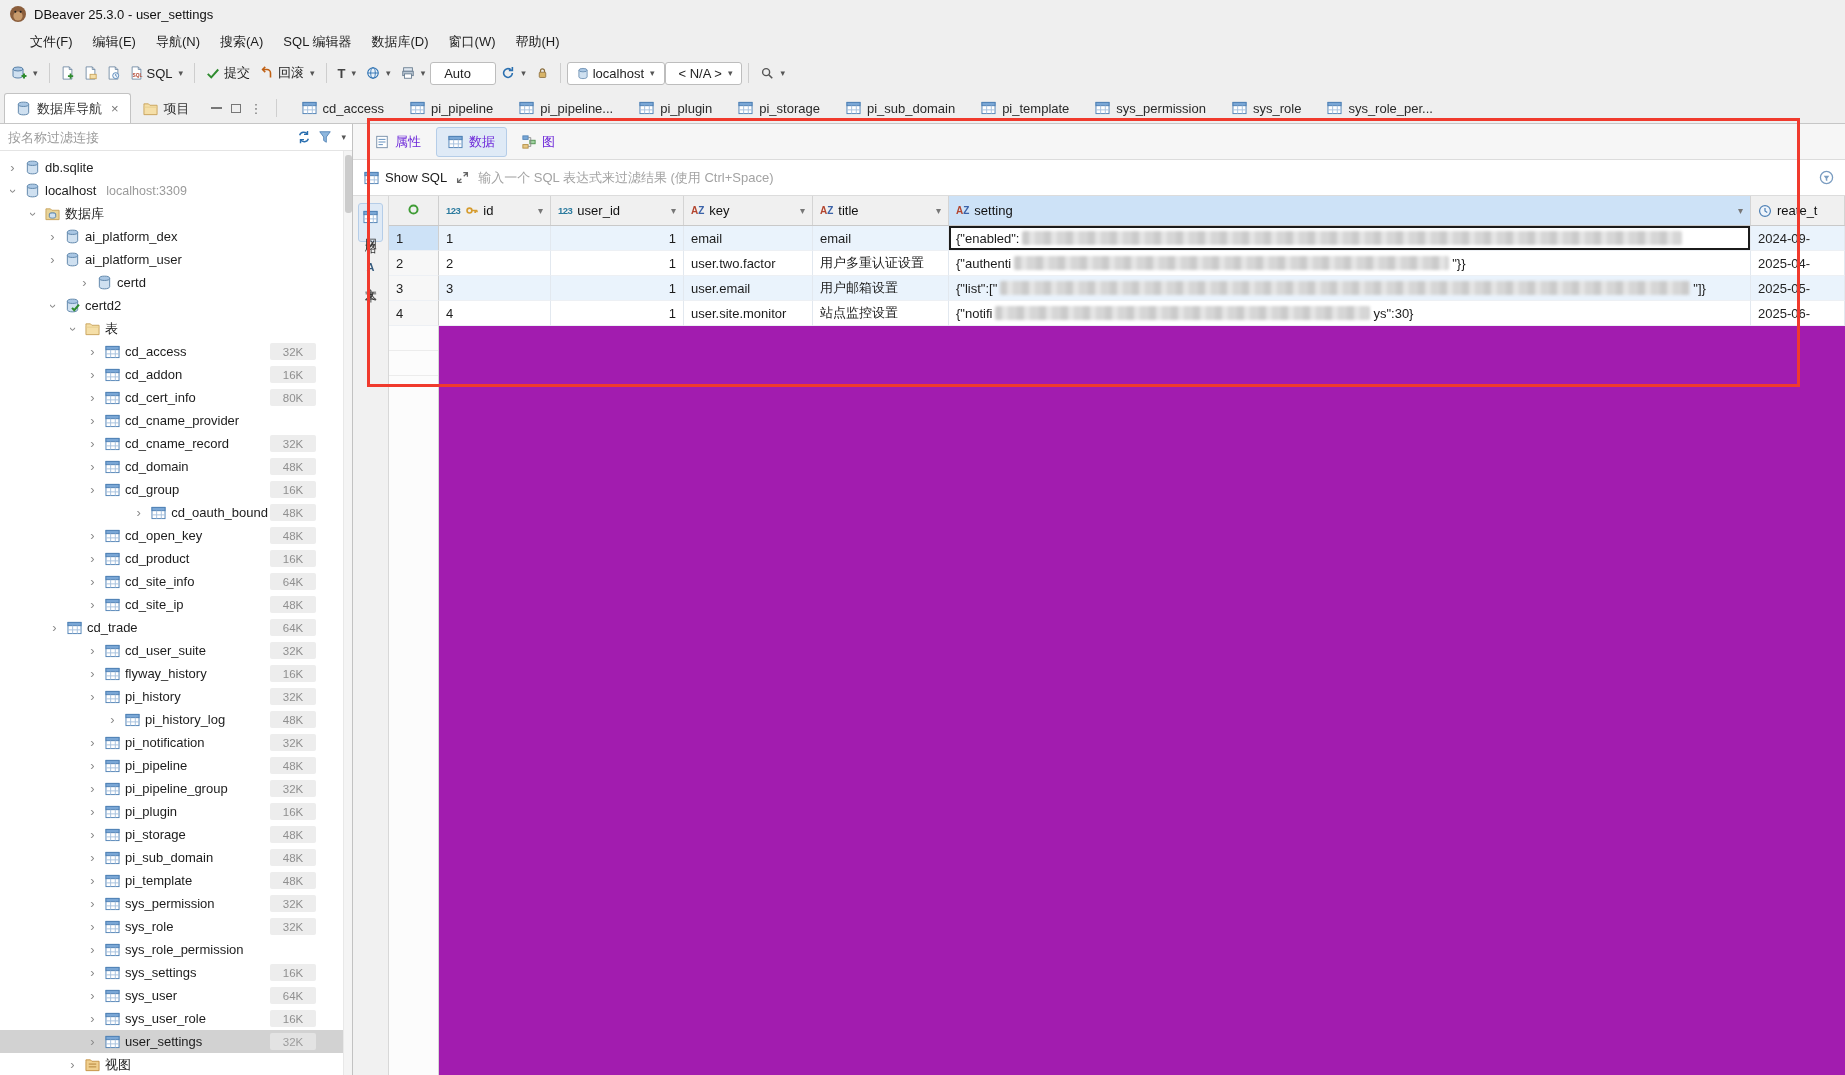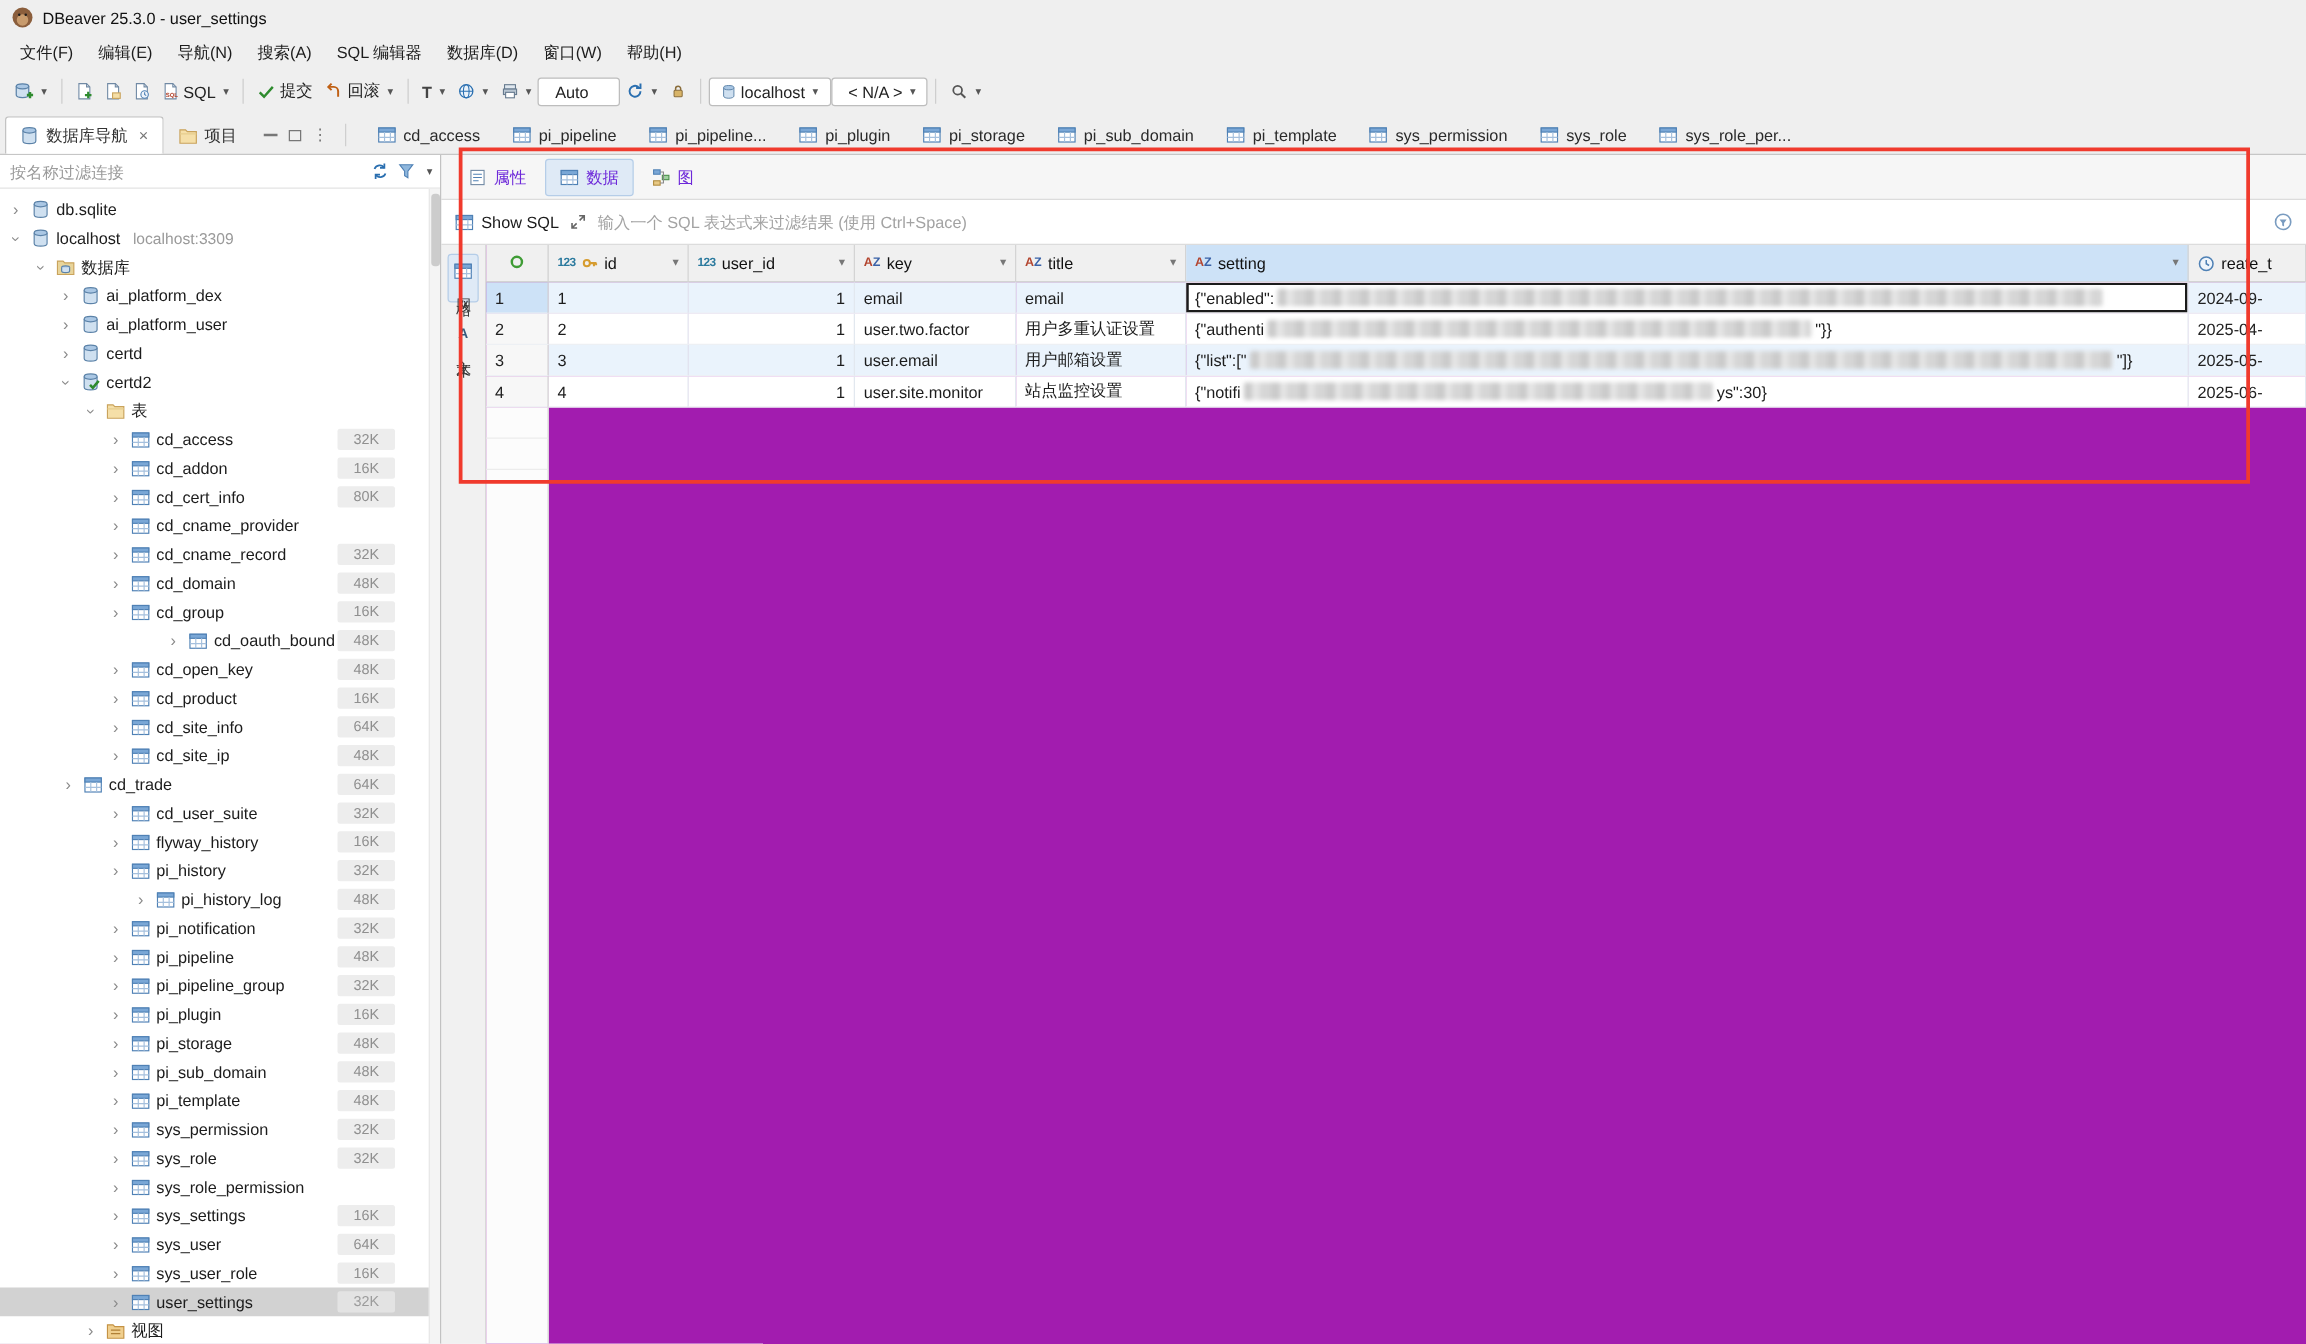--- a/index.html
+++ b/index.html
@@ -4,21 +4,21 @@
 <title>DBeaver 25.3.0 - user_settings</title>
 <style>
 *{box-sizing:border-box;margin:0;padding:0}
 html,body{width:1845px;height:1075px}
 body{font-family:"Liberation Sans","DejaVu Sans",sans-serif;font-size:13px;color:#1c1c1c;background:#efefef;overflow:hidden}
 .app{position:relative;width:1845px;height:1075px;display:flex;flex-direction:column;background:#efefef}
 
 
 .titlebar{height:28px;flex:0 0 28px;display:flex;align-items:center;gap:7px;padding:0 9px;background:#efefef}
 .title-text{font-size:13px;color:#101010}
-.menubar{height:28px;flex:0 0 28px;display:flex;align-items:center;padding:0 6px;background:#efefef}
+.menubar{height:28px;flex:0 0 28px;display:flex;align-items:center;padding:0 20px;background:#efefef}
 .menu-item{padding:4px 10px;border-radius:3px;cursor:default;white-space:nowrap}
 .toolbar{height:34px;flex:0 0 34px;display:flex;align-items:center;padding:0 6px;background:#efefef}
 .tbtn{display:inline-flex;align-items:center;gap:4px;padding:4px 5px;border-radius:3px;color:#333;white-space:nowrap}
 .tbtn .tlabel{font-size:13px;color:#222}
 .tbtn.combo{background:#fff;border:1px solid #bdbdbd;border-radius:3px;padding:3px 9px;min-width:66px}
 .drop{font-size:9px;color:#555;margin-left:2px}
 .tsep{width:1px;height:20px;background:#cecece;margin:0 6px;align-self:center;flex:0 0 1px}
 .ticon{display:inline-flex;align-items:center}
 
 
@@ -555,21 +555,21 @@
             <span class="nicon">
               <svg width="15" height="15" viewBox="0 0 16 16">
                 <path d="M2.5 3.5v9c0 1.3 2.5 2.3 5.5 2.3s5.5-1 5.5-2.3v-9" fill="#cfe0f0" stroke="#5b82a8"></path>
                 <ellipse cx="8" cy="3.5" rx="5.5" ry="2.3" fill="#aac7e4" stroke="#5b82a8"></ellipse>
               </svg>
             </span>
             <span class="nlabel">ai_platform_user</span>
 
           </div>
 
-          <div class="tree-row" style="padding-left: 46px;">
+          <div class="tree-row" style="padding-left: 46px; margin-left: 32px;">
             <span class="arrow"></span>
             <span class="nicon">
               <svg width="15" height="15" viewBox="0 0 16 16">
                 <path d="M2.5 3.5v9c0 1.3 2.5 2.3 5.5 2.3s5.5-1 5.5-2.3v-9" fill="#cfe0f0" stroke="#5b82a8"></path>
                 <ellipse cx="8" cy="3.5" rx="5.5" ry="2.3" fill="#aac7e4" stroke="#5b82a8"></ellipse>
               </svg>
             </span>
             <span class="nlabel">certd</span>
 
           </div>

